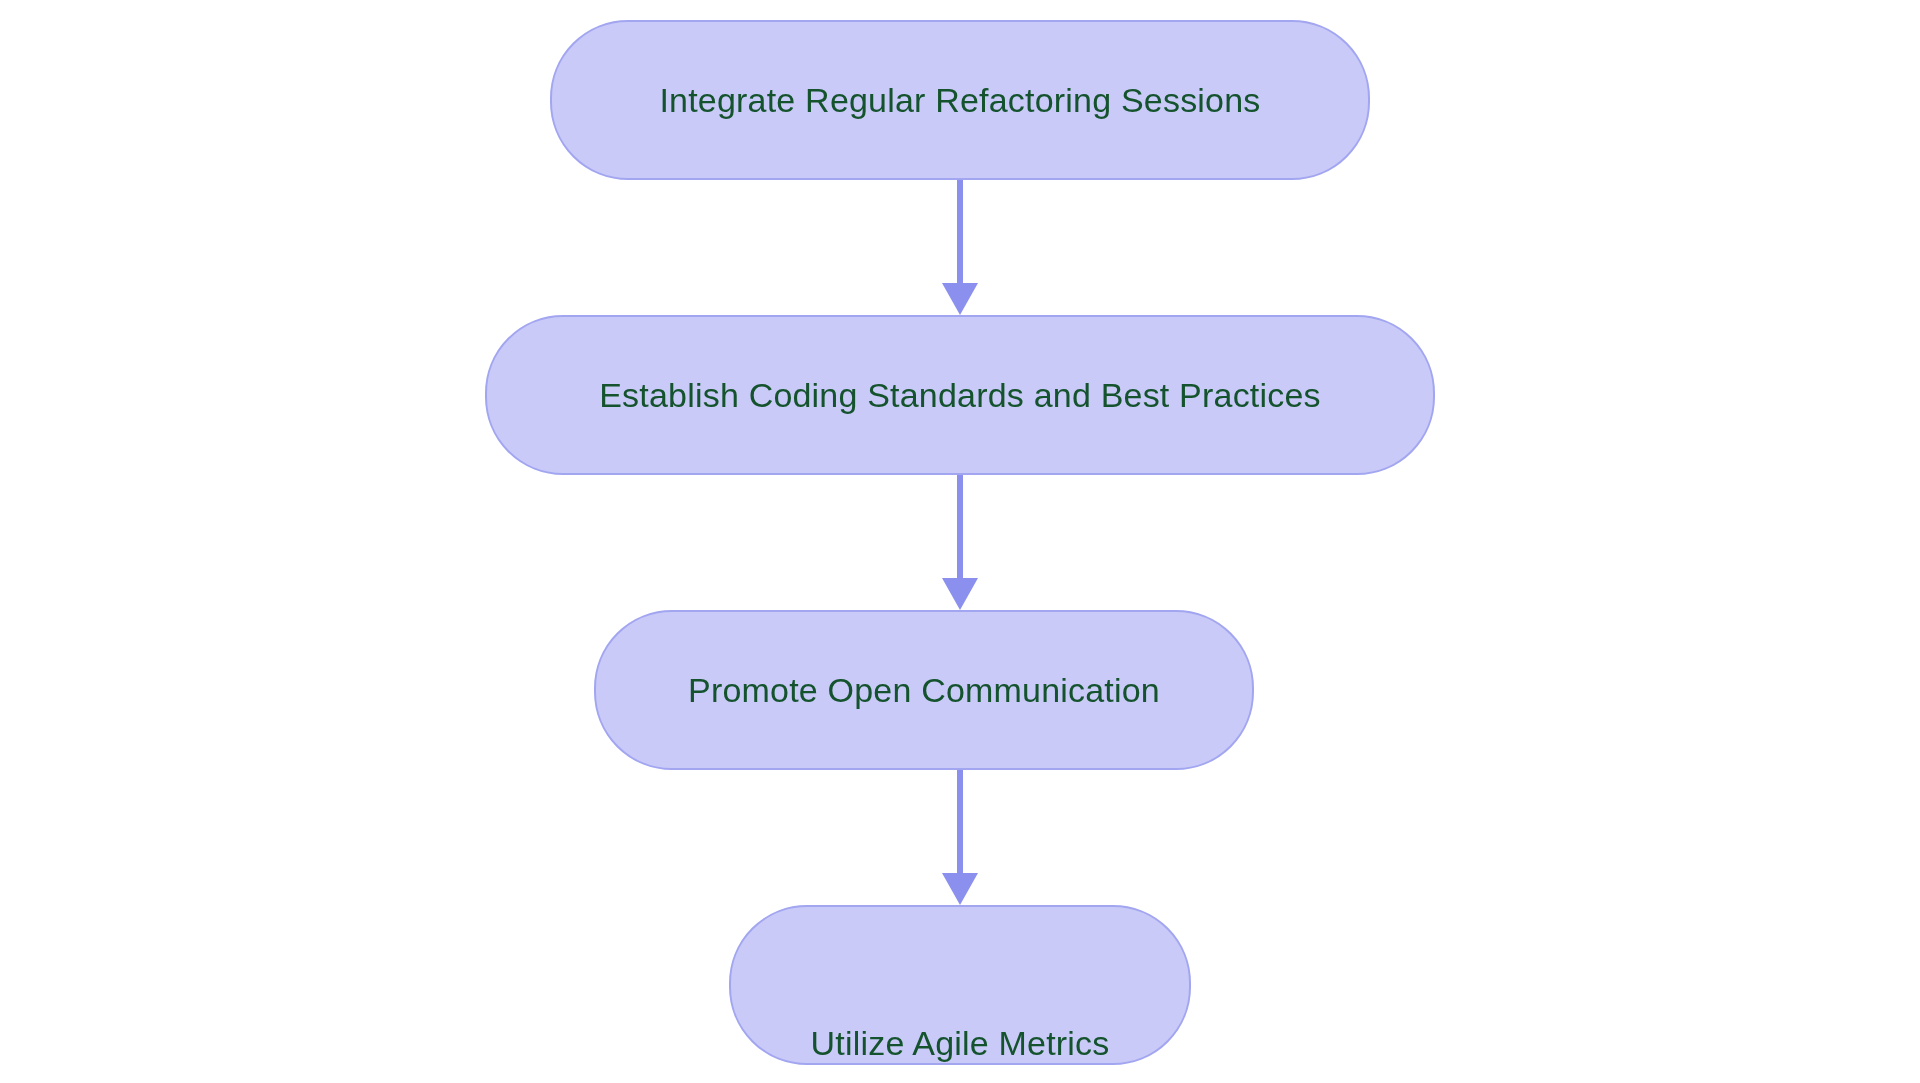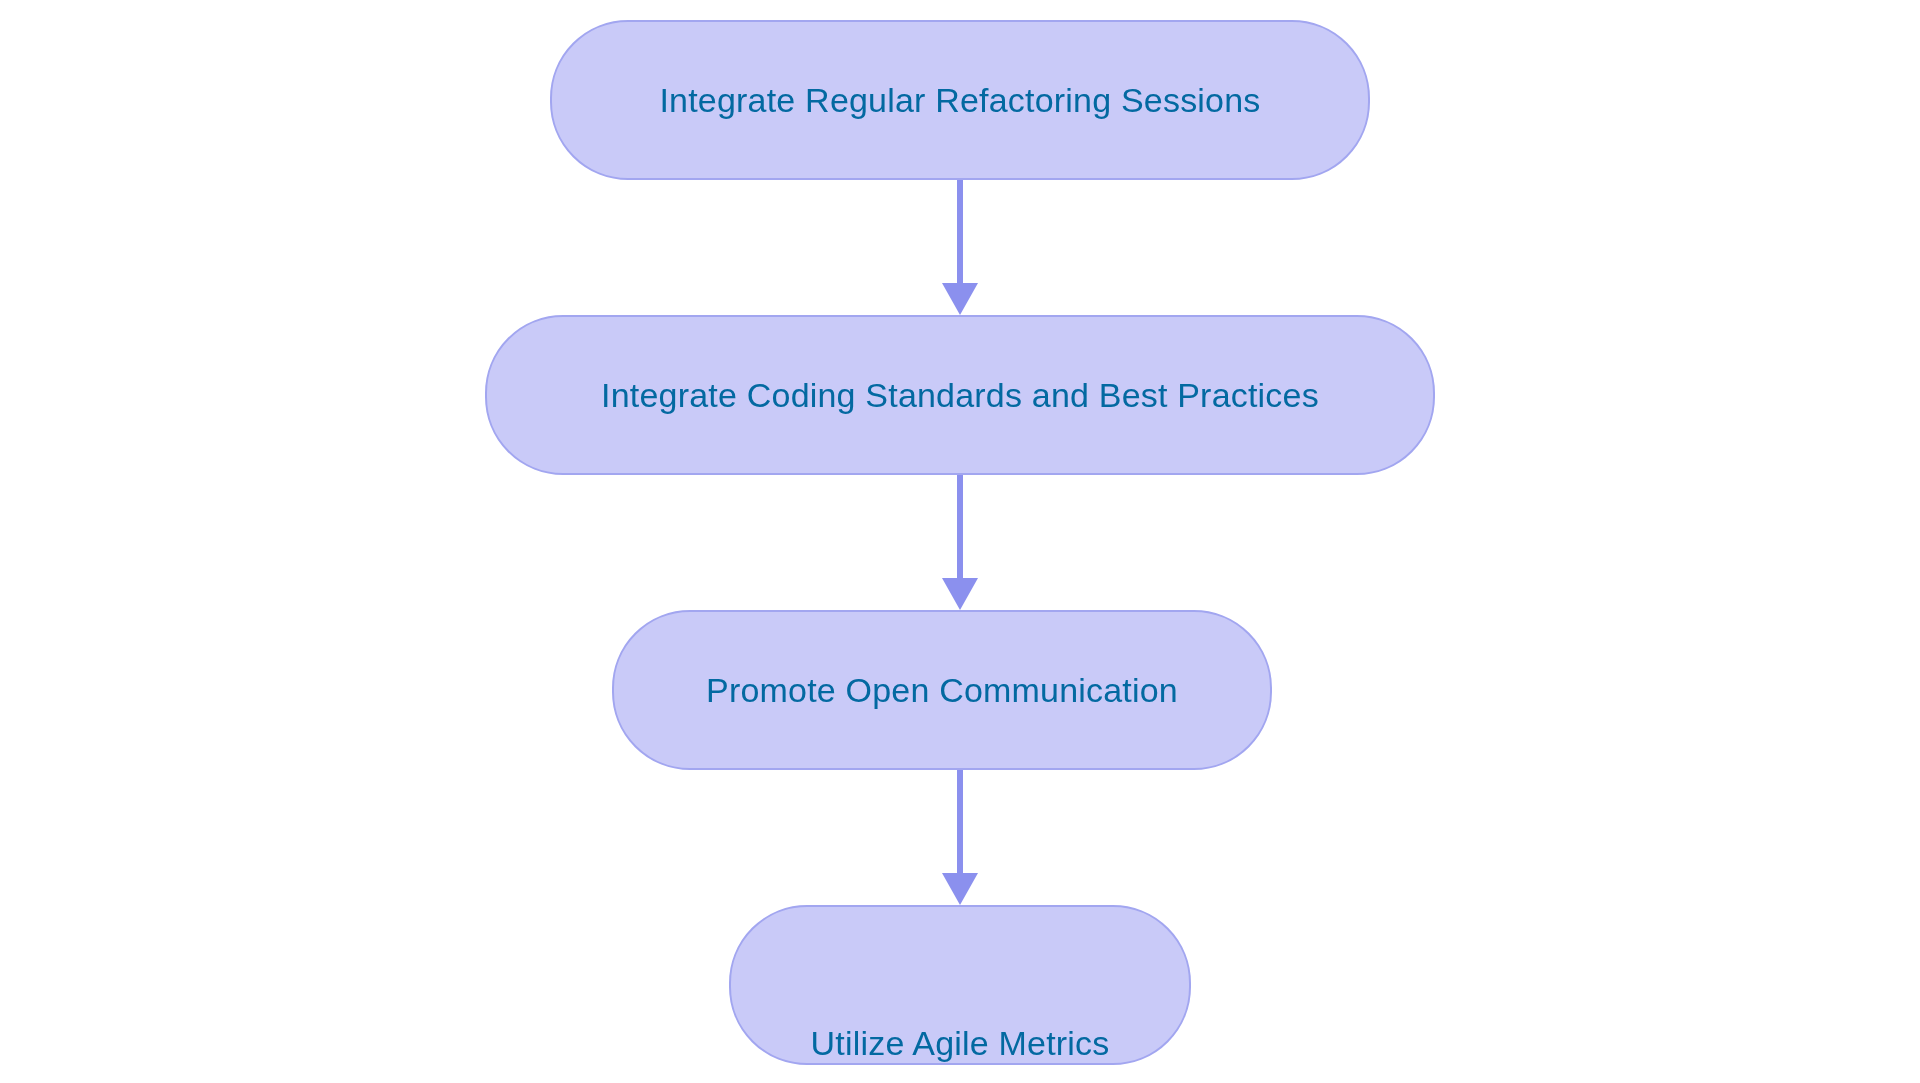--- a/index.html
+++ b/index.html
@@ -18,30 +18,30 @@
   .flow-node {
     position: absolute;
     height: 160px;
     box-sizing: border-box;
     background: #c9caf8;
     border: 2px solid #a2a6f0;
     border-radius: 78px;
     display: flex;
     align-items: center;
     justify-content: center;
-    color: #0369a1;
+    color: #14532d;
     font-size: 34px;
     font-weight: 400;
     letter-spacing: 0.2px;
     text-align: center;
     white-space: nowrap;
   }
   .node-1 { top: 20px;  left: 550px; width: 820px; }
   .node-2 { top: 315px; left: 485px; width: 950px; }
-  .node-3 { top: 610px; left: 612px; width: 660px; }
+  .node-3 { top: 610px; left: 594px; width: 660px; }
   .node-4 { top: 905px; left: 729px; width: 462px; align-items: flex-end; }
 
   .flow-arrow {
     position: absolute;
     left: 938px;
     width: 44px;
   }
   .arrow-1 { top: 180px; height: 135px; }
   .arrow-2 { top: 475px; height: 135px; }
   .arrow-3 { top: 770px; height: 135px; }
@@ -54,21 +54,21 @@
   <div class="flow-node node-1">
     <span>Integrate Regular Refactoring Sessions</span>
   </div>
 
   <svg class="flow-arrow arrow-1" viewBox="0 0 44 135" preserveAspectRatio="none">
     <line x1="22" y1="0" x2="22" y2="108" stroke="#8b90ee" stroke-width="6"></line>
     <polygon points="4,103 40,103 22,135" fill="#8b90ee"></polygon>
   </svg>
 
   <div class="flow-node node-2">
-    <span>Integrate Coding Standards and Best Practices</span>
+    <span>Establish Coding Standards and Best Practices</span>
   </div>
 
   <svg class="flow-arrow arrow-2" viewBox="0 0 44 135" preserveAspectRatio="none">
     <line x1="22" y1="0" x2="22" y2="108" stroke="#8b90ee" stroke-width="6"></line>
     <polygon points="4,103 40,103 22,135" fill="#8b90ee"></polygon>
   </svg>
 
   <div class="flow-node node-3">
     <span>Promote Open Communication</span>
   </div>

